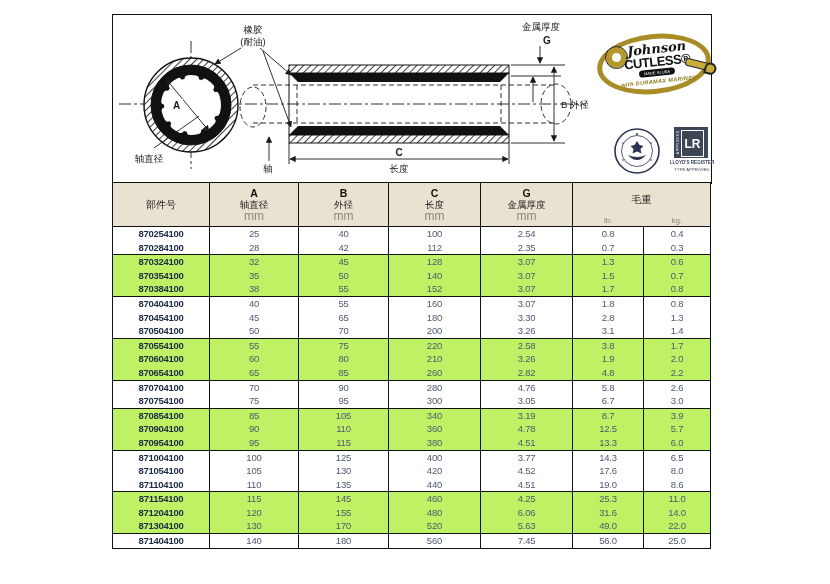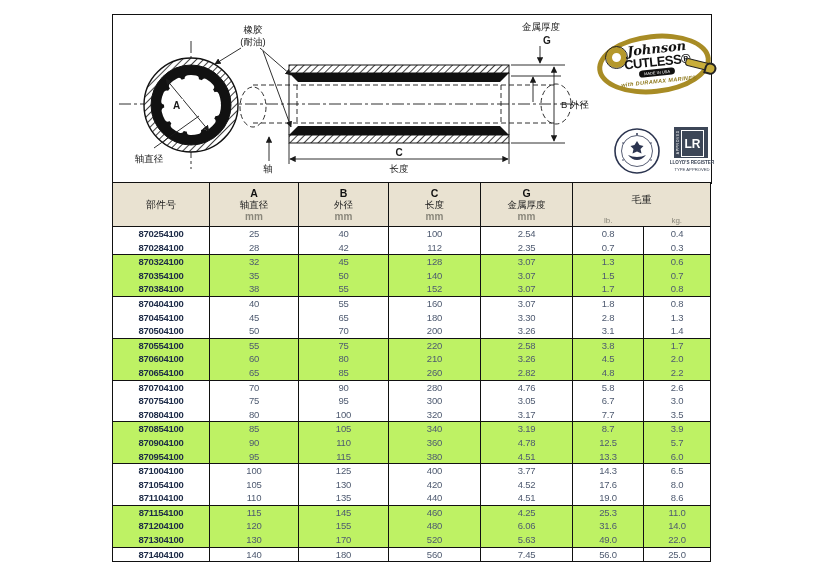--- a/index.html
+++ b/index.html
@@ -43,21 +43,21 @@
     border-collapse:collapse;table-layout:fixed;
     border:1.3px solid #111;
   }
   table.spec th,table.spec td{padding:0;margin:0;text-align:center;border-left:1px solid #111;}
   table.spec th:first-child,table.spec td:first-child{border-left:none;}
   thead tr{height:44px;background:#e9e2d1;}
   thead th{border-bottom:1.3px solid #111;vertical-align:middle;font-weight:normal;}
   .part-h{font-size:10px;color:#222;}
   .dim-h .letter{font-size:10.5px;font-weight:bold;color:#111;line-height:12px;}
   .dim-h .clabel{font-size:9.5px;color:#222;line-height:12px;}
-  .dim-h .unit{font-size:10px;color:#8a877b;line-height:11px;font-weight:bold;}
+  .dim-h .unit{font-size:12px;color:#8a877b;line-height:11px;}
   .weight-h{position:relative;}
   .weight-h .w-title{font-size:10px;color:#222;line-height:12px;margin-top:10px;}
   .weight-h .w-units{display:flex;margin-top:10px;}
   .weight-h .w-units span{font-size:8px;color:#8a877b;}
   .weight-h .w-units span:first-child{width:71px;}
   .weight-h .w-units span:last-child{width:67px;}
   tbody tr{height:13.6px;padding-left:24px;}
   tbody tr:first-child td{border-top:1.3px solid #111;}
   tbody.shaded{background:#bef264;}
   td.part{font-size:9.5px;font-weight:bold;color:#1d2b47;letter-spacing:-0.3px;line-height:13.6px;}
@@ -316,21 +316,21 @@
         <td class="val">2.58</td>
         <td class="val">3.8</td>
         <td class="val">1.7</td>
       </tr>
       <tr>
         <td class="part">870604100</td>
         <td class="val">60</td>
         <td class="val">80</td>
         <td class="val">210</td>
         <td class="val">3.26</td>
-        <td class="val">4.5</td>
+        <td class="val">1.9</td>
         <td class="val">2.0</td>
       </tr>
       <tr>
         <td class="part">870654100</td>
         <td class="val">65</td>
         <td class="val">85</td>
         <td class="val">260</td>
         <td class="val">2.82</td>
         <td class="val">4.8</td>
         <td class="val">2.2</td>
@@ -348,29 +348,20 @@
       </tr>
       <tr>
         <td class="part">870754100</td>
         <td class="val">75</td>
         <td class="val">95</td>
         <td class="val">300</td>
         <td class="val">3.05</td>
         <td class="val">6.7</td>
         <td class="val">3.0</td>
       </tr>
-      <tr>
-        <td class="part">870804100</td>
-        <td class="val">80</td>
-        <td class="val">100</td>
-        <td class="val">320</td>
-        <td class="val">3.17</td>
-        <td class="val">7.7</td>
-        <td class="val">3.5</td>
-      </tr>
     </tbody>
     <tbody class="shaded">
       <tr>
         <td class="part">870854100</td>
         <td class="val">85</td>
         <td class="val">105</td>
         <td class="val">340</td>
         <td class="val">3.19</td>
         <td class="val">8.7</td>
         <td class="val">3.9</td>

